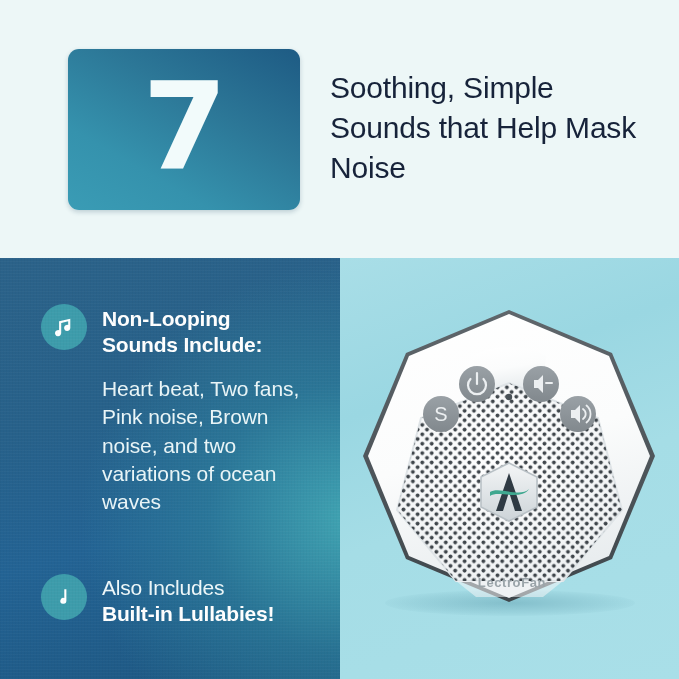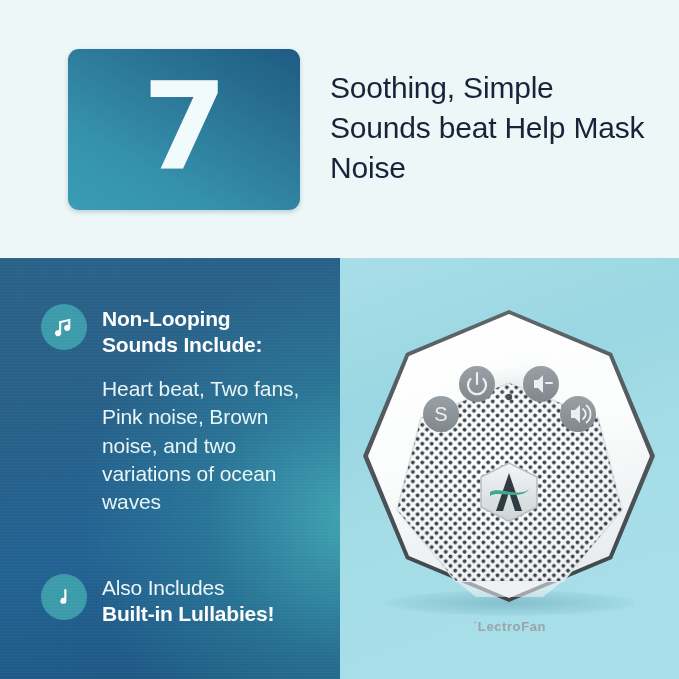--- a/index.html
+++ b/index.html
@@ -125,35 +125,34 @@
   #product svg { display:block; width:100%; height:100%; }
 
   .brand-text{
     position:absolute; left:0; right:0; top:317px;
     text-align:center;
     font-size:13px;
     letter-spacing:.6px;
     color:#9aa4a9;
     font-weight:600;
     font-family:"Liberation Sans", sans-serif;
-    margin-top:44px;
   }
 </style>
 </head>
 <body>
 
 <div id="page">
 
   <div id="header-band">
 
     <div id="count-badge">
       <span id="count-badge-number">7</span>
     </div>
 
-    <div id="header-title">Soothing, Simple Sounds beat Help Mask Noise</div>
+    <div id="header-title">Soothing, Simple Sounds that Help Mask Noise</div>
   </div>
 
   <div id="left-panel">
 
     <div class="feature-block" id="feature-nonlooping">
       <span class="note-badge">
         <svg width="26" height="26" viewBox="0 0 26 26" aria-hidden="true">
           <path d="M10.2 19.1a3.1 3.1 0 1 1-2.1-2.93V7.2l11.2-2.5v9.2a3.1 3.1 0 1 1-2.1-2.93V7.3L10.2 8.9z" fill="#ffffff"></path>
         </svg>
       </span>

